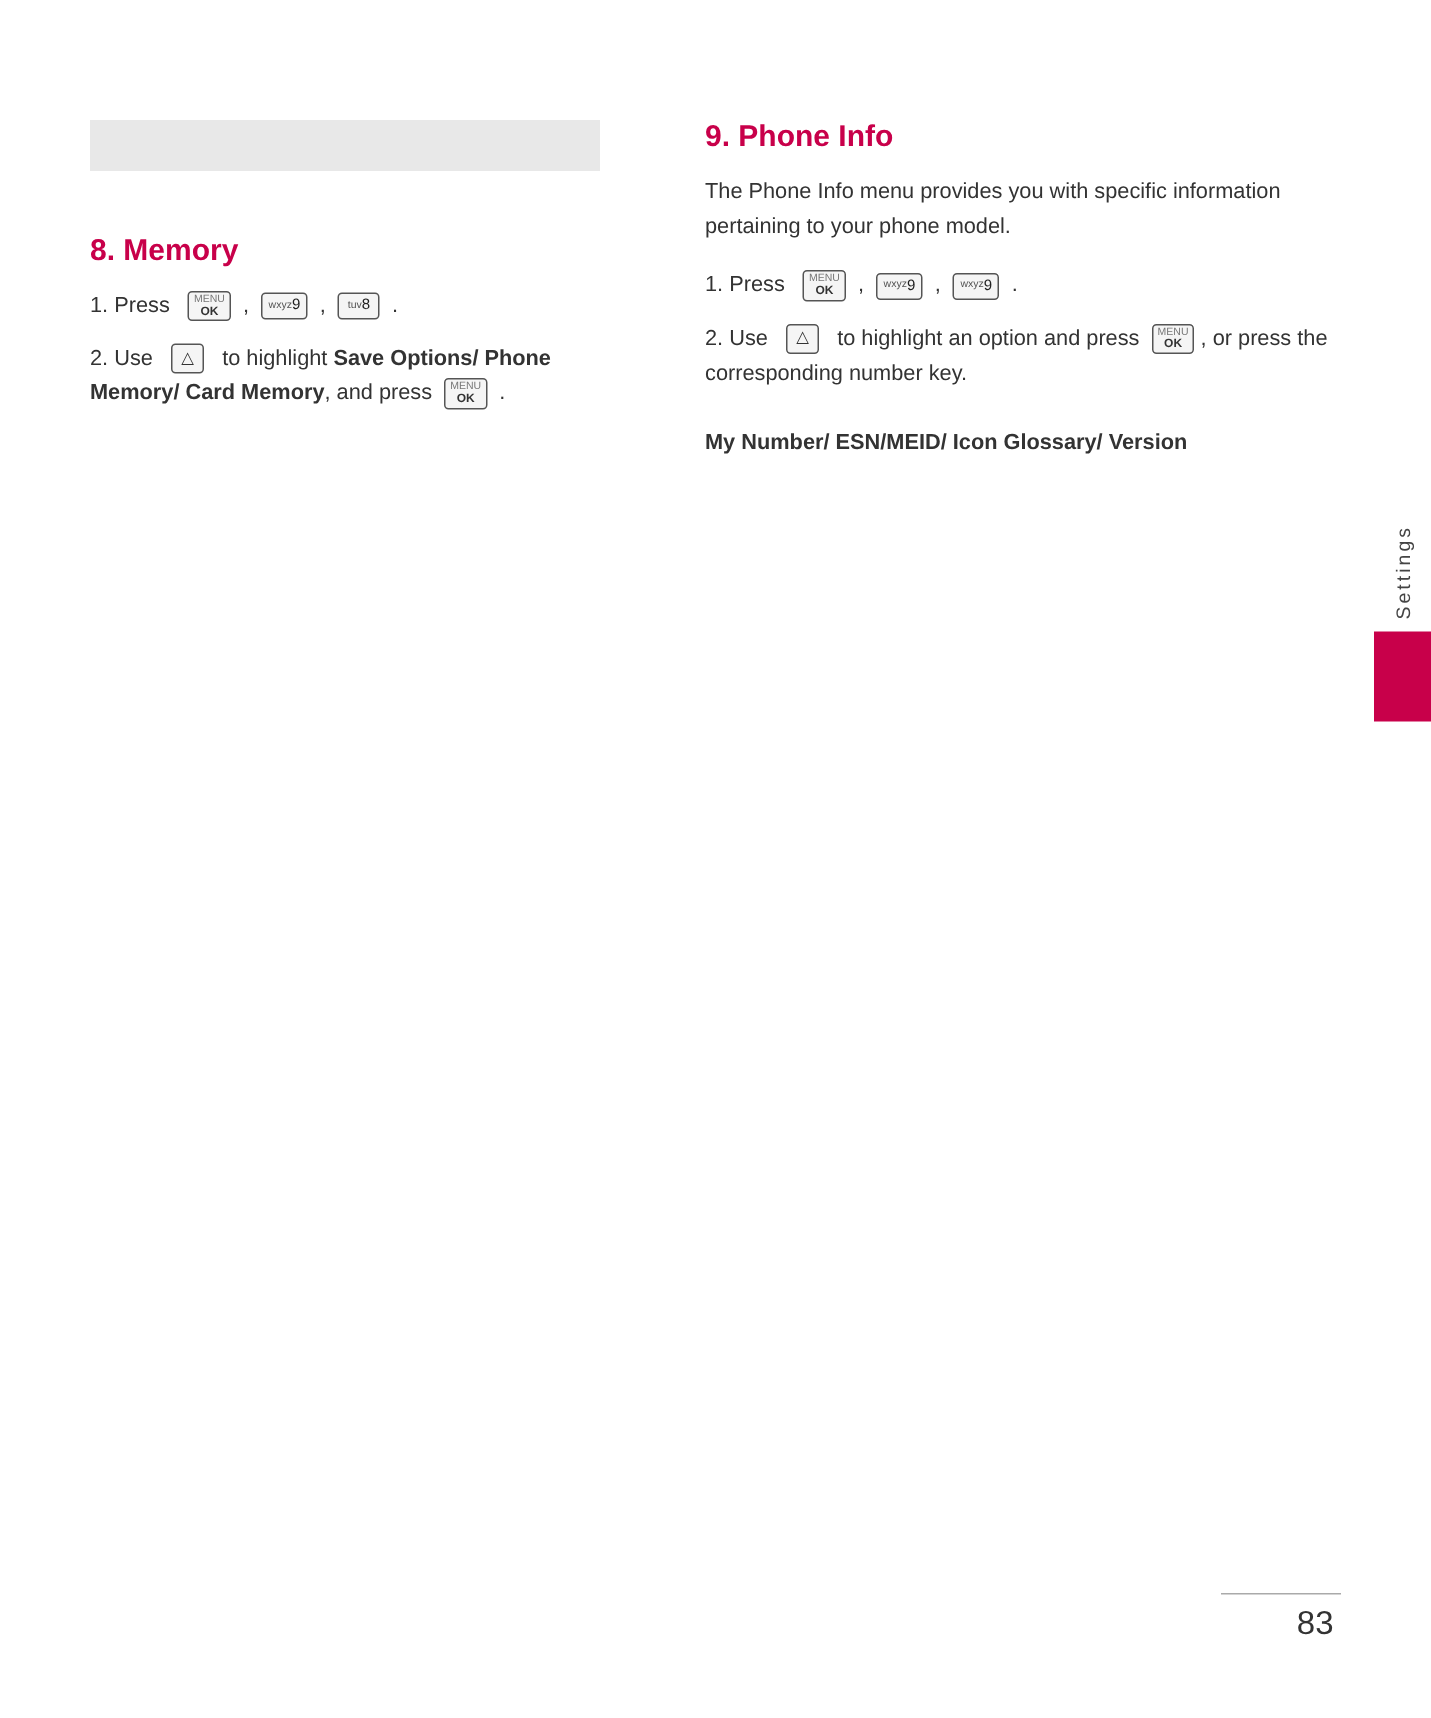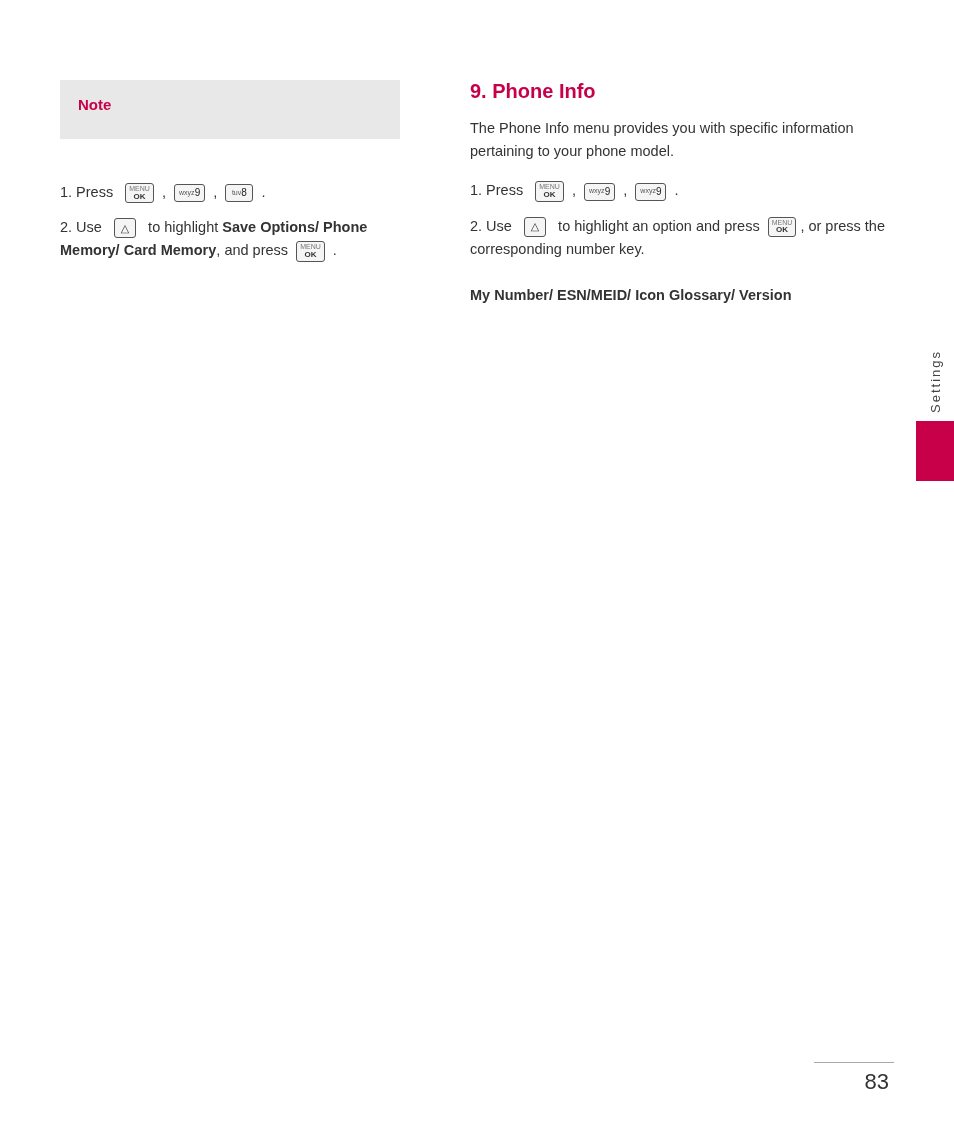--- a/index.html
+++ b/index.html
@@ -196,24 +196,24 @@
     }
   </style>
 </head>
 <body>
 
 <div class="page-content">
 
   <div class="left-column">
 
     <div class="note-box">
-      <div class="note-title">Note</div>
     </div>
 
     <div>
+      <div class="section-heading">8. Memory</div>
 
       <div class="step">
         <span class="step-content">
           <span>1. Press</span>
           &nbsp;
           <span class="btn-menu-ok">
             <span style="font-size:7px; color:#777;">MENU</span>
             <span style="font-size:8px; font-weight:bold;">OK</span>
           </span>
           <span>&nbsp;,&nbsp;</span>

